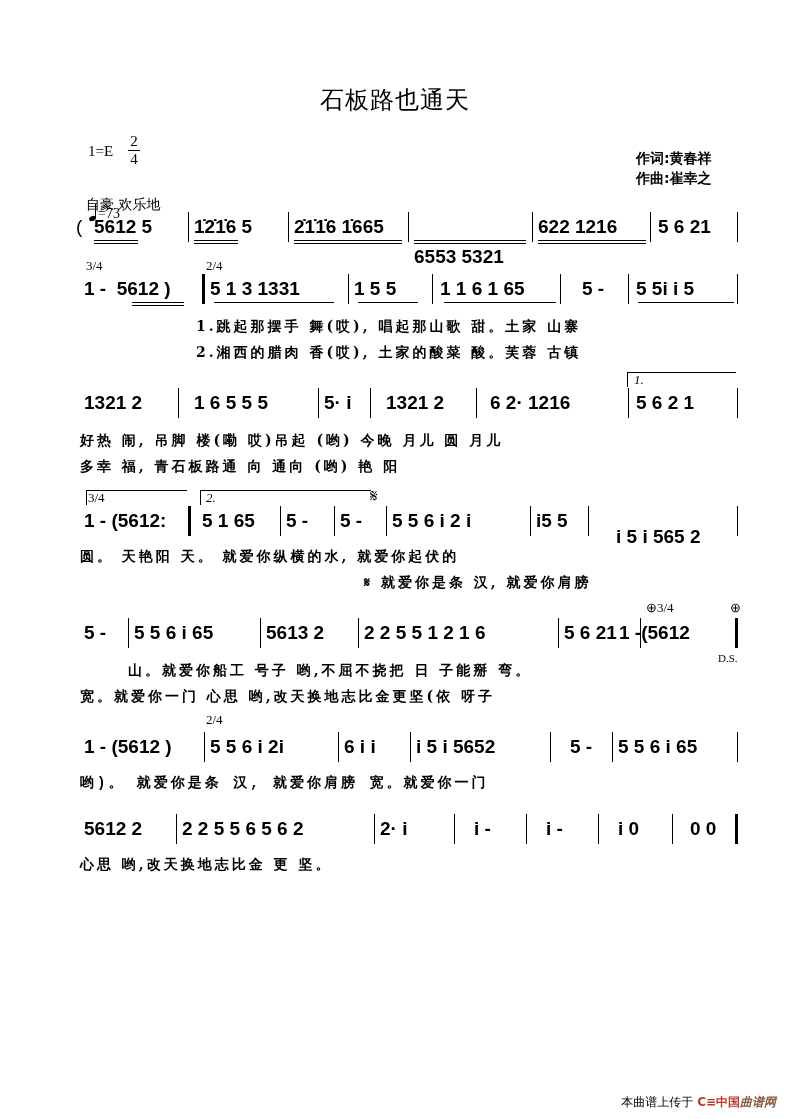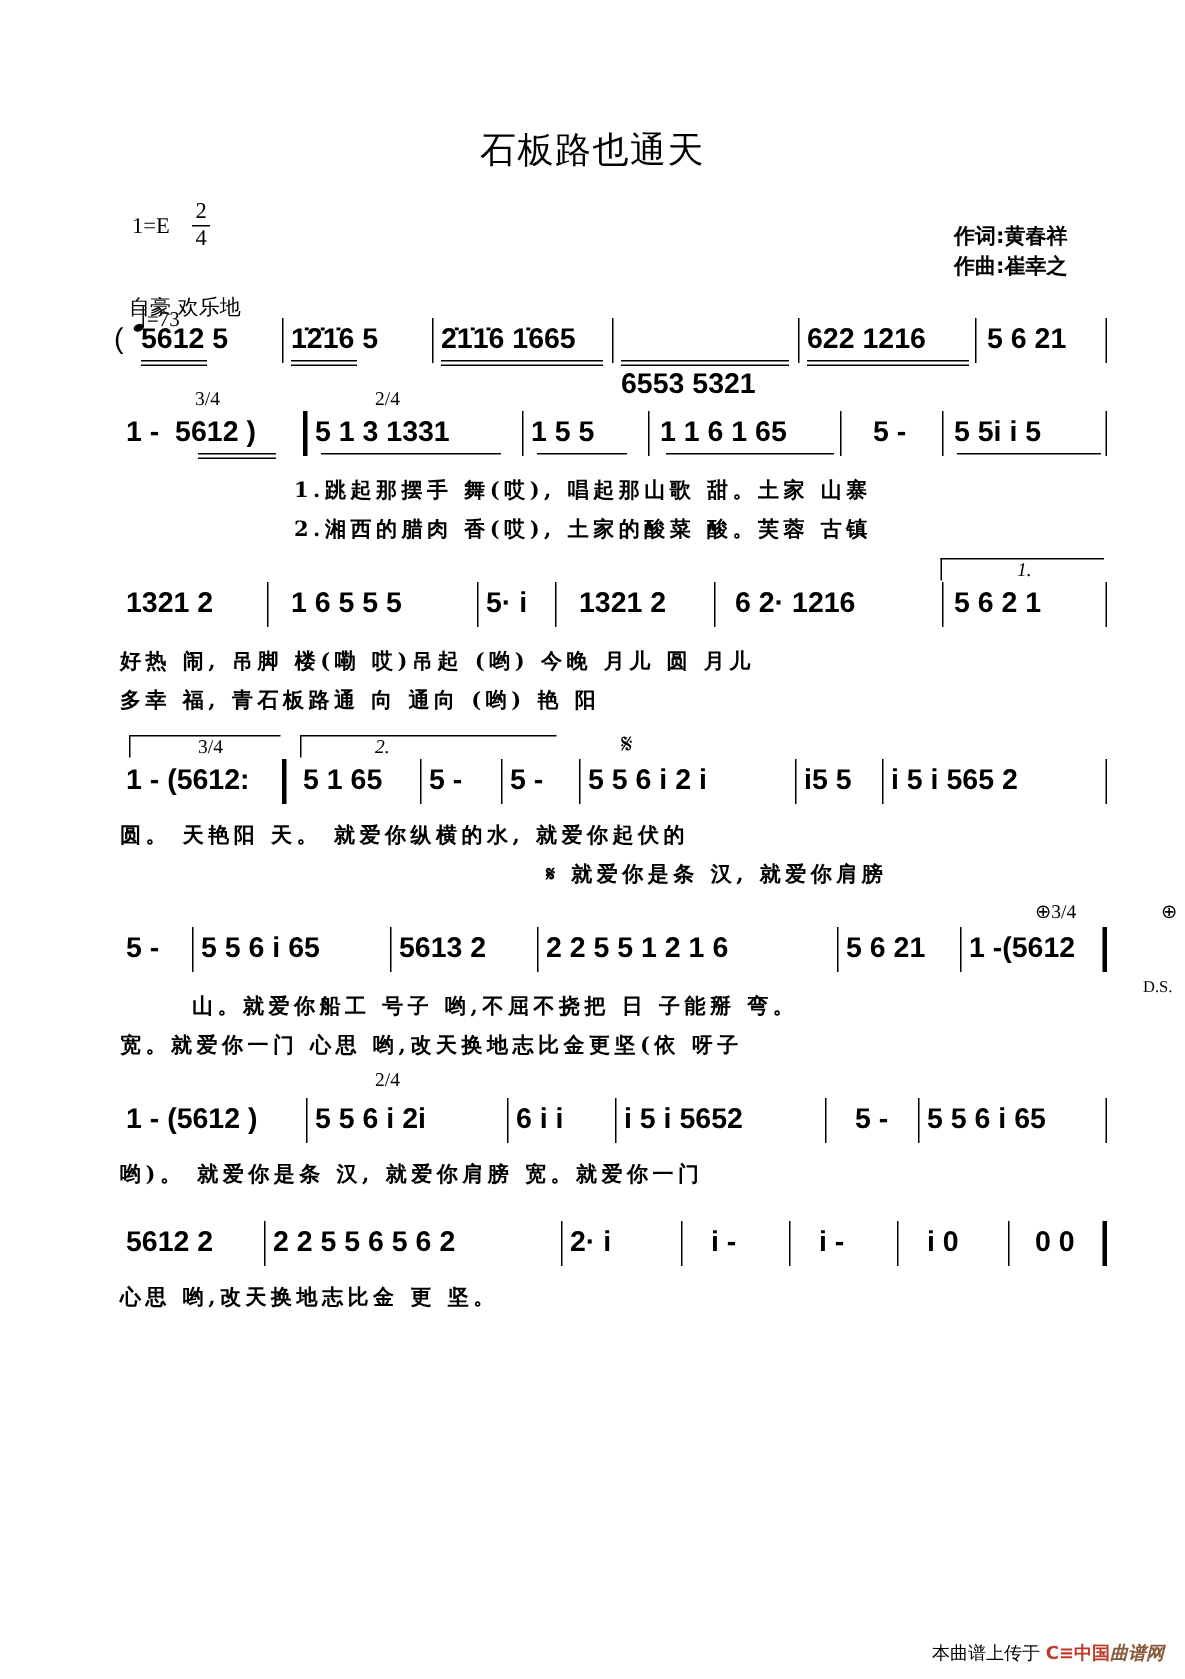--- a/index.html
+++ b/index.html
@@ -13,21 +13,21 @@
   .note-icon{display:inline-block;position:relative;width:10px;height:18px;vertical-align:bottom;}
   .note-icon .stem{position:absolute;left:7px;top:0;width:1px;height:14px;background:#000;}
   .note-icon .head{position:absolute;left:1px;top:12px;width:7px;height:5px;background:#000;border-radius:50%;transform:rotate(-20deg);}
   .mood{left:86px;top:196px;font-size:14px;}
   .credits{left:636px;top:148px;font-size:14px;font-weight:bold;line-height:20px;}
   .row{position:absolute;left:80px;width:660px;height:26px;}
   .seg{position:absolute;top:0;font-family:"Liberation Sans",sans-serif;font-weight:bold;font-size:19px;white-space:pre;}
   .bar{position:absolute;top:-4px;width:1px;height:30px;background:#000;}
   .ul{position:absolute;height:0;border-top:1px solid #000;}
   .lyr{position:absolute;left:80px;width:660px;font-family:"DejaVu Serif","Liberation Serif",serif;font-size:14px;font-weight:bold;white-space:pre;letter-spacing:3px;}
-  .small{position:absolute;font-family:"Liberation Serif",serif;font-size:13px;margin-left:44px;}
+  .small{position:absolute;font-family:"Liberation Serif",serif;font-size:13px;}
   .volta{position:absolute;border-top:1px solid #000;border-left:1px solid #000;height:14px;}
   .footer{right:14px;top:1094px;font-size:12px;}
   .footer .logo{color:#c0392b;font-weight:bold;}
   .footer .logo2{color:#8b5a3c;font-weight:bold;font-style:italic;}
 </style>
 </head>
 <body>
 
 <div class="abs title">石板路也通天</div>
 
@@ -127,40 +127,40 @@
   <span class="seg" style="left:122px;">5 1 65</span>
   <div class="bar" style="left:200px;"></div>
   <span class="seg" style="left:206px;">5 -</span>
   <div class="bar" style="left:254px;"></div>
   <span class="seg" style="left:260px;">5 -</span>
   <div class="bar" style="left:306px;"></div>
   <span class="seg" style="left:312px;">5 5 6 i 2 i</span>
   <div class="bar" style="left:450px;"></div>
   <span class="seg" style="left:456px;">i5 5</span>
   <div class="bar" style="left:508px;"></div>
-  <span class="seg" style="left:514px;">i 5 i 565 2</span>
+  <span class="seg" style="left:536px;margin-top:16px;">i 5 i 565 2</span>
   <div class="bar" style="left:657px;"></div>
 </div>
 <div class="lyr" style="top:548px;">圆。 天艳阳 天。 就爱你纵横的水, 就爱你起伏的</div>
 <div class="lyr" style="top:574px;left:364px;">𝄋 就爱你是条 汉, 就爱你肩膀</div>
 
 <span class="small" style="left:646px;top:600px;">⊕3/4</span>
 <span class="small" style="left:730px;top:600px;">⊕</span>
 <div class="row" style="top:622px;">
   <span class="seg" style="left:4px;">5 -</span>
   <div class="bar" style="left:48px;"></div>
   <span class="seg" style="left:54px;">5 5 6 i 65</span>
   <div class="bar" style="left:180px;"></div>
   <span class="seg" style="left:186px;">5613 2</span>
   <div class="bar" style="left:278px;"></div>
   <span class="seg" style="left:284px;">2 2 5 5 1 2 1 6</span>
   <div class="bar" style="left:478px;"></div>
   <span class="seg" style="left:484px;">5 6 21</span>
   <div class="bar" style="left:560px;"></div>
-  <span class="seg" style="left:566px;">1 -(5612</span>
+  <span class="seg" style="left:539px;">1 -(5612</span>
   <div class="bar" style="left:655px;width:3px;"></div>
 </div>
 <span class="small" style="left:718px;top:652px;font-size:11px;">D.S.</span>
 <div class="lyr" style="top:662px;margin-left:48px;">山。就爱你船工 号子 哟,不屈不挠把 日 子能掰 弯。</div>
 <div class="lyr" style="top:688px;">宽。就爱你一门 心思 哟,改天换地志比金更坚(依 呀子</div>
 
 <span class="small" style="left:206px;top:712px;">2/4</span>
 <div class="row" style="top:736px;">
   <span class="seg" style="left:4px;">1 - (5612 )</span>
   <div class="bar" style="left:124px;"></div>
@@ -168,21 +168,21 @@
   <div class="bar" style="left:258px;"></div>
   <span class="seg" style="left:264px;">6 i i</span>
   <div class="bar" style="left:330px;"></div>
   <span class="seg" style="left:336px;">i 5 i 5652</span>
   <div class="bar" style="left:470px;"></div>
   <span class="seg" style="left:490px;">5 -</span>
   <div class="bar" style="left:532px;"></div>
   <span class="seg" style="left:538px;">5 5 6 i 65</span>
   <div class="bar" style="left:657px;"></div>
 </div>
-<div class="lyr" style="top:774px;">哟)。 就爱你是条 汉, 就爱你肩膀 宽。就爱你一门</div>
+<div class="lyr" style="top:774px;font-family:Liberation Mono, monospace;">哟)。 就爱你是条 汉, 就爱你肩膀 宽。就爱你一门</div>
 
 <div class="row" style="top:818px;">
   <span class="seg" style="left:4px;">5612 2</span>
   <div class="bar" style="left:96px;"></div>
   <span class="seg" style="left:102px;">2 2 5 5 6 5 6 2</span>
   <div class="bar" style="left:294px;"></div>
   <span class="seg" style="left:300px;">2· i</span>
   <div class="bar" style="left:374px;"></div>
   <span class="seg" style="left:394px;">i -</span>
   <div class="bar" style="left:446px;"></div>

